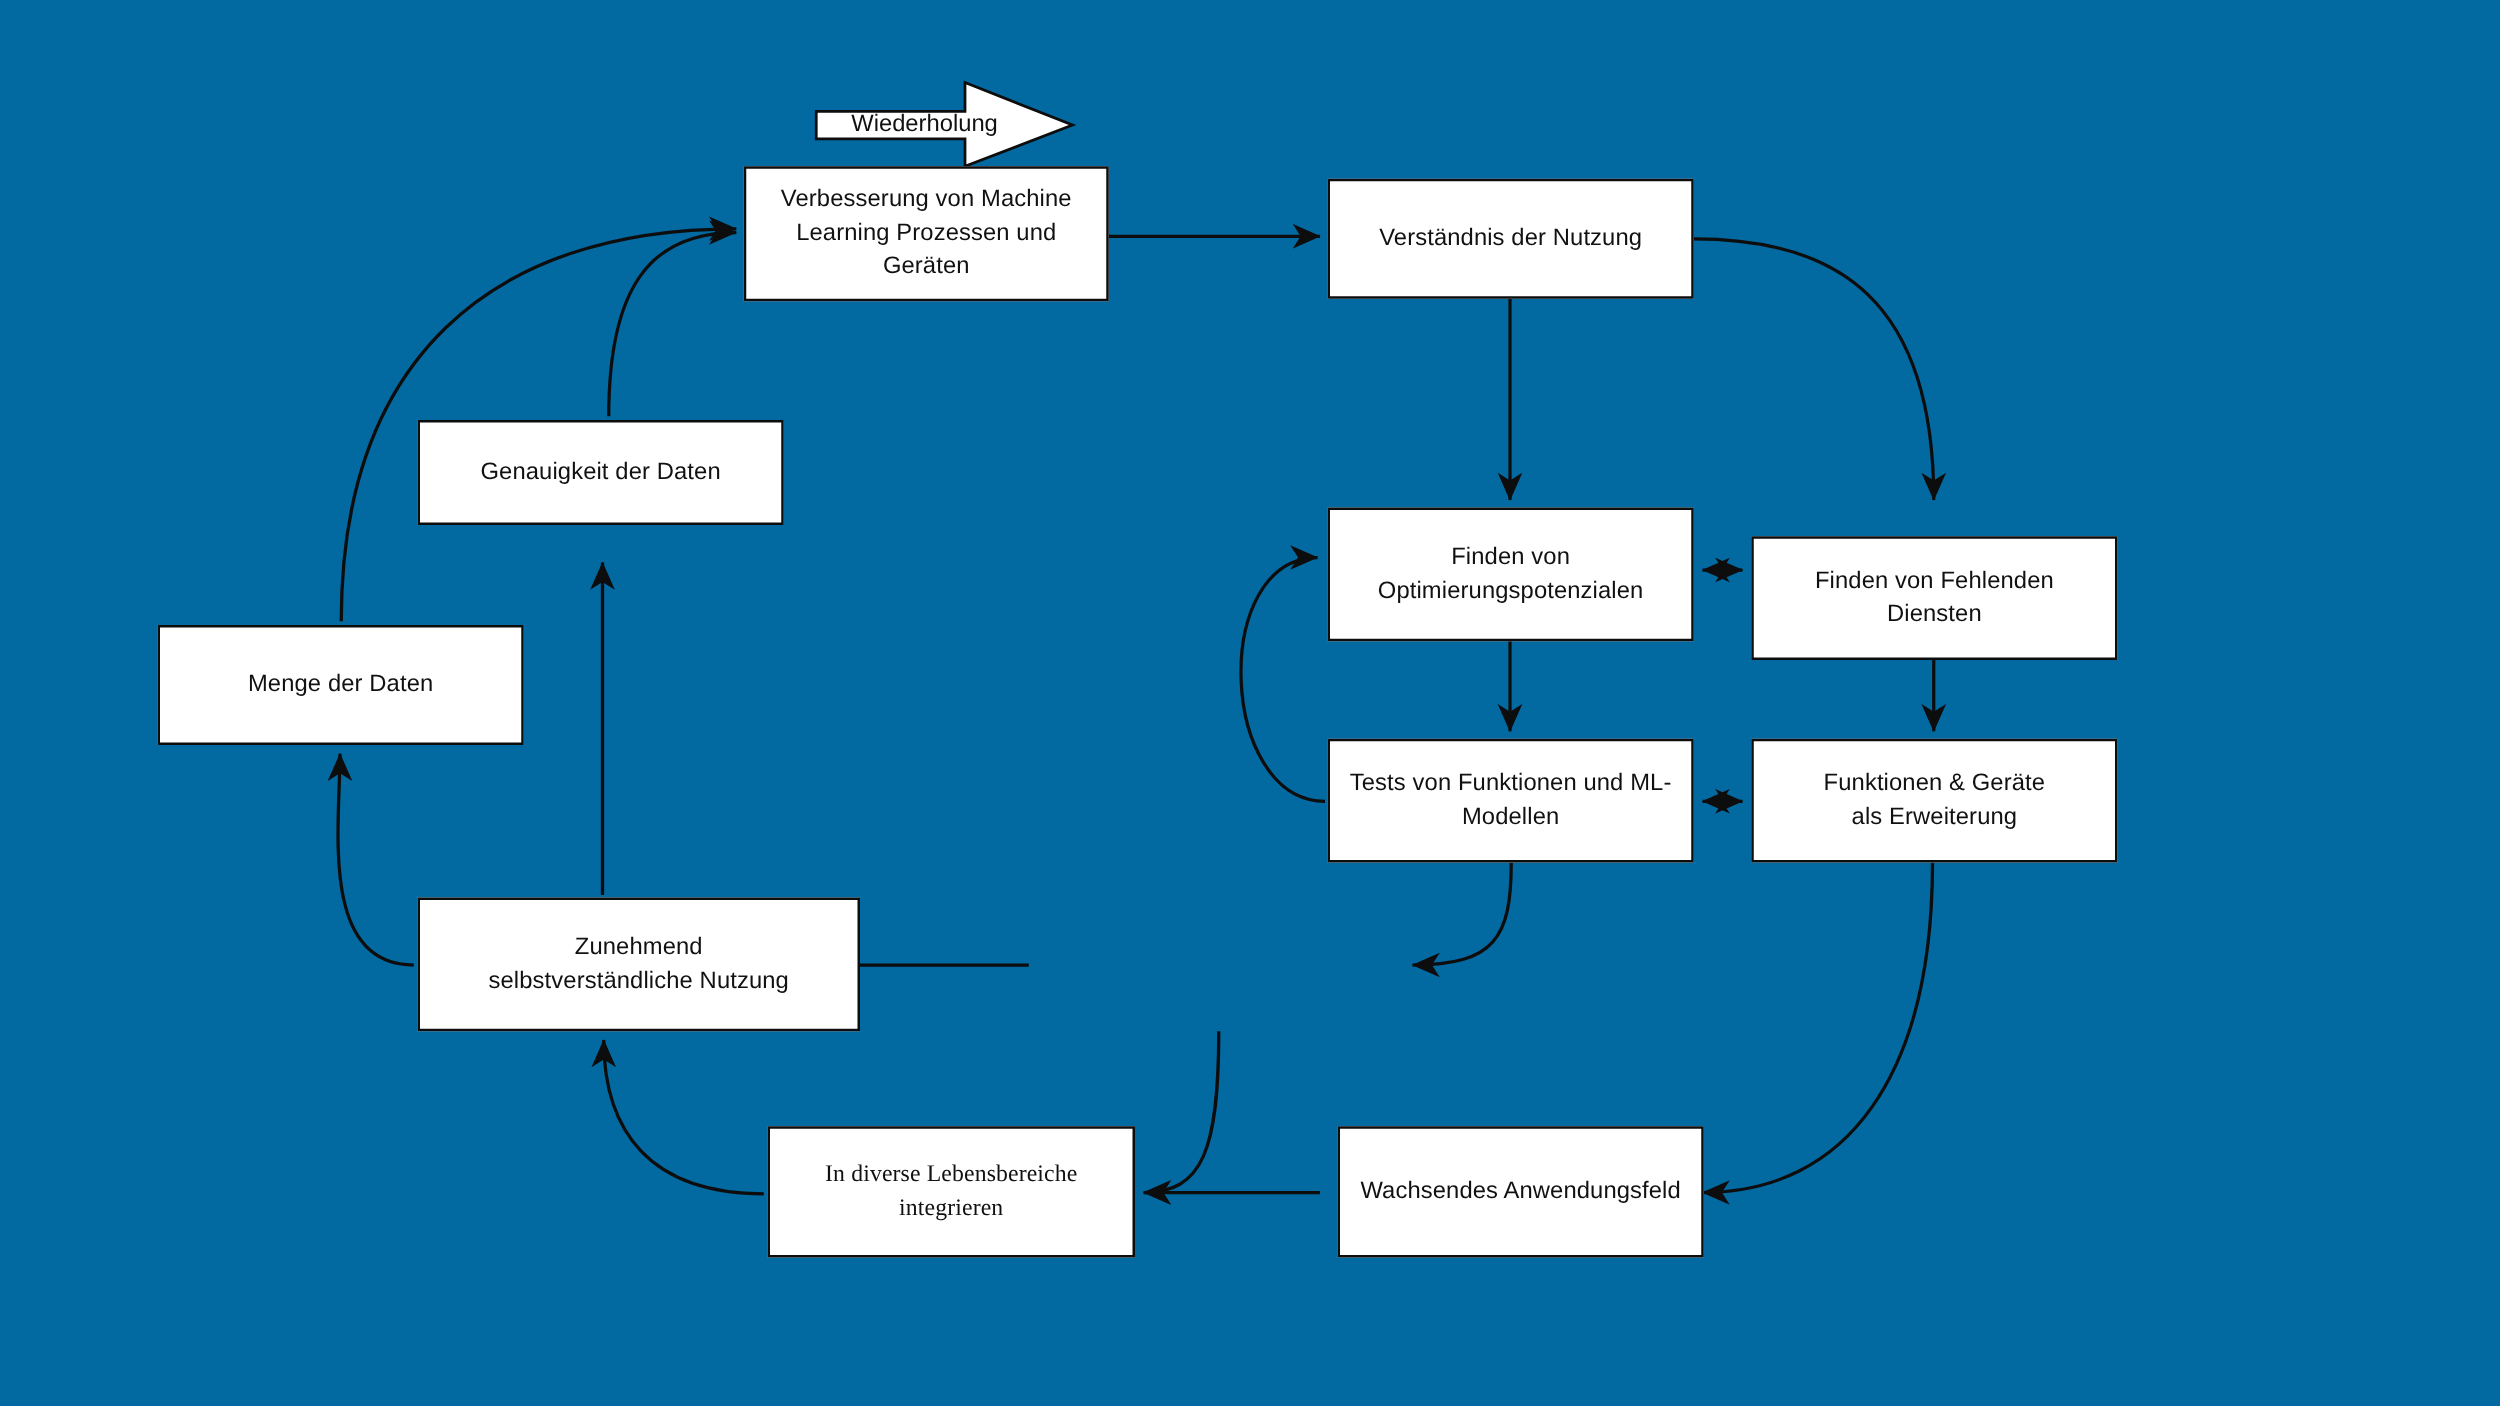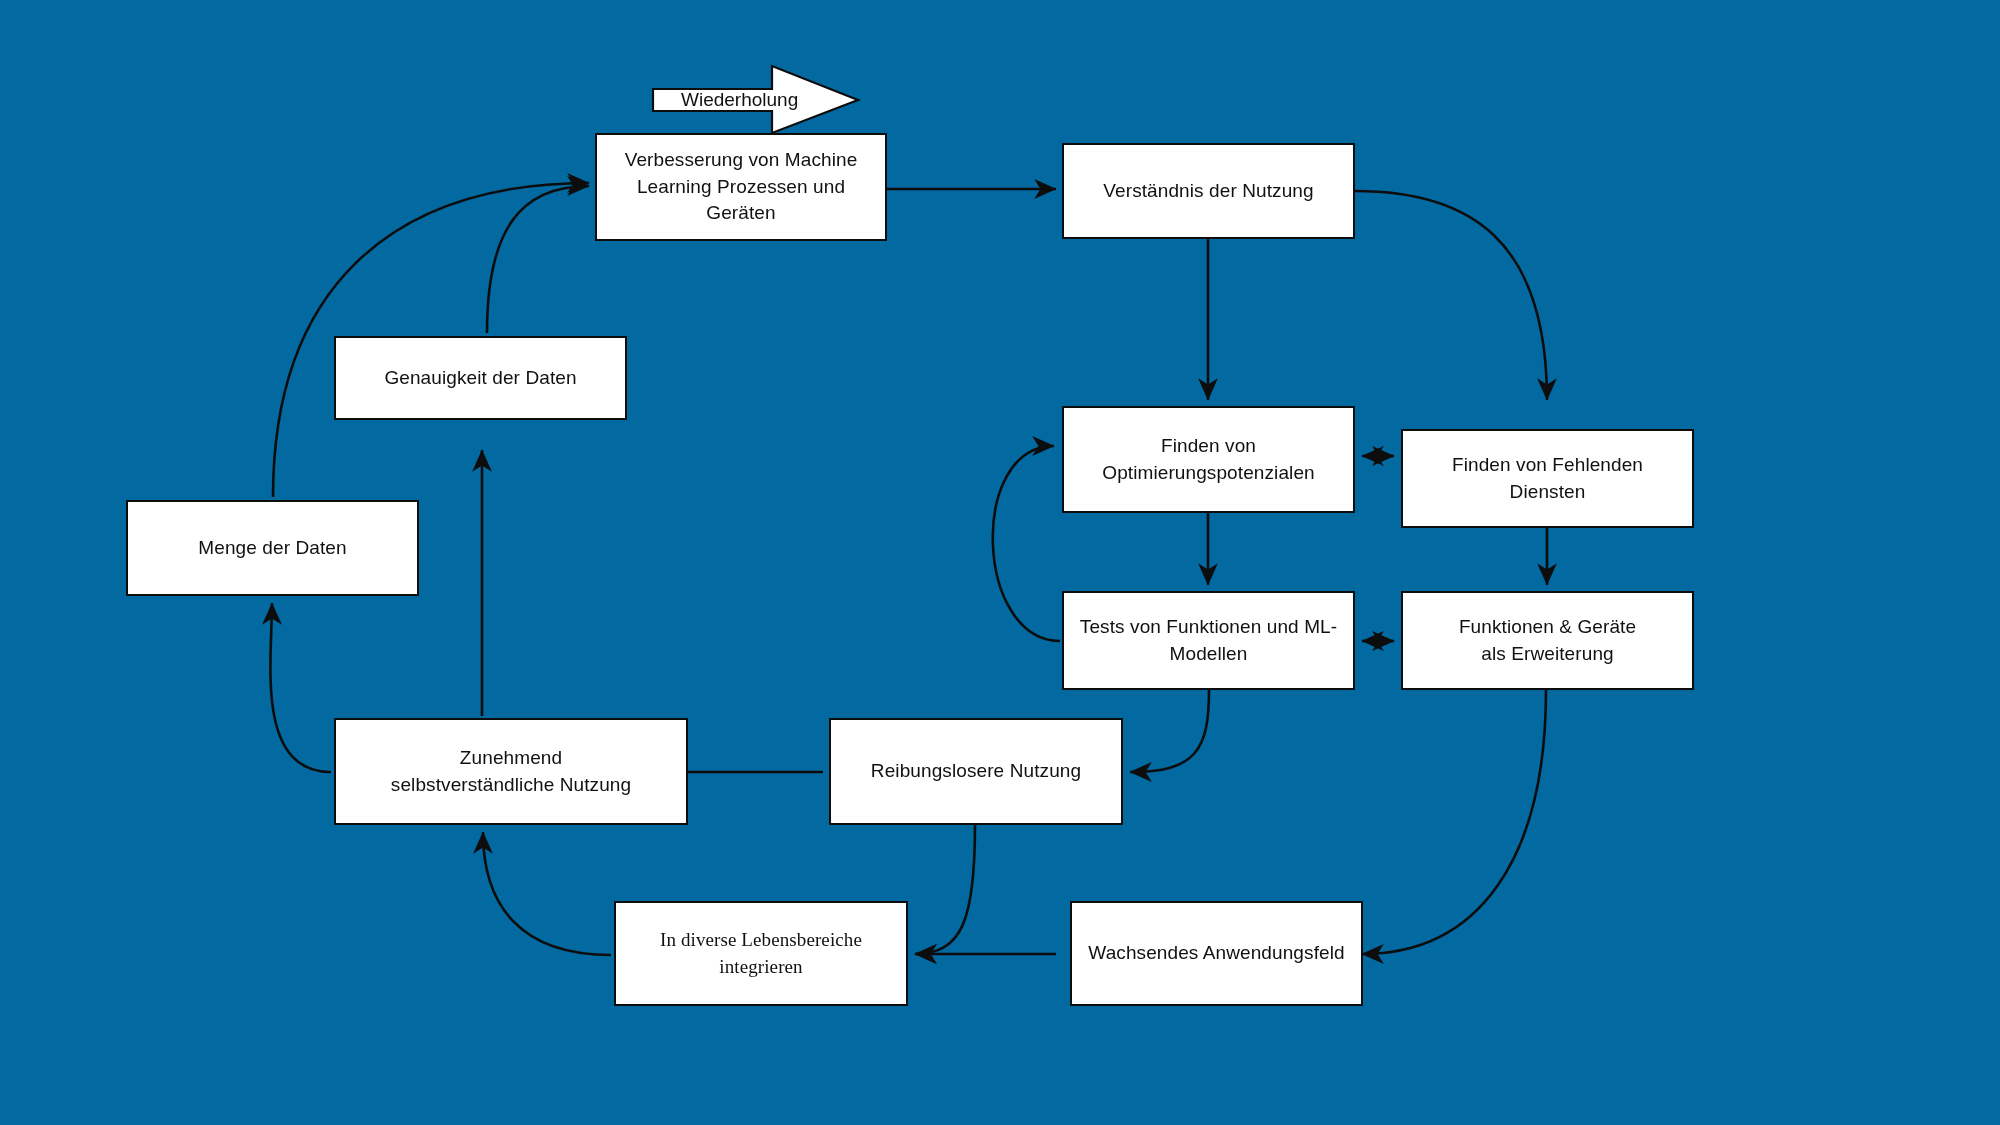--- a/index.html
+++ b/index.html
@@ -157,23 +157,20 @@
   <div class="node" style="left:1401px; top:591px; width:293px; height:99px;">
     <span class="node-label">Funktionen &amp; Geräte
 als Erweiterung</span>
   </div>
 
   <div class="node" style="left:334px; top:718px; width:354px; height:107px;">
     <span class="node-label">Zunehmend
 selbstverständliche Nutzung</span>
   </div>
 
-  <div class="node" style="left:829px; top:718px; width:294px; height:107px;">
-    <span class="node-label">Reibungslosere Nutzung</span>
-  </div>
 
   <div class="node" style="left:614px; top:901px; width:294px; height:105px;font-family:Liberation Serif, serif;">
     <span class="node-label">In diverse Lebensbereiche
 integrieren</span>
   </div>
 
   <div class="node" style="left:1070px; top:901px; width:293px; height:105px;">
     <span class="node-label">Wachsendes Anwendungsfeld</span>
   </div>
 

